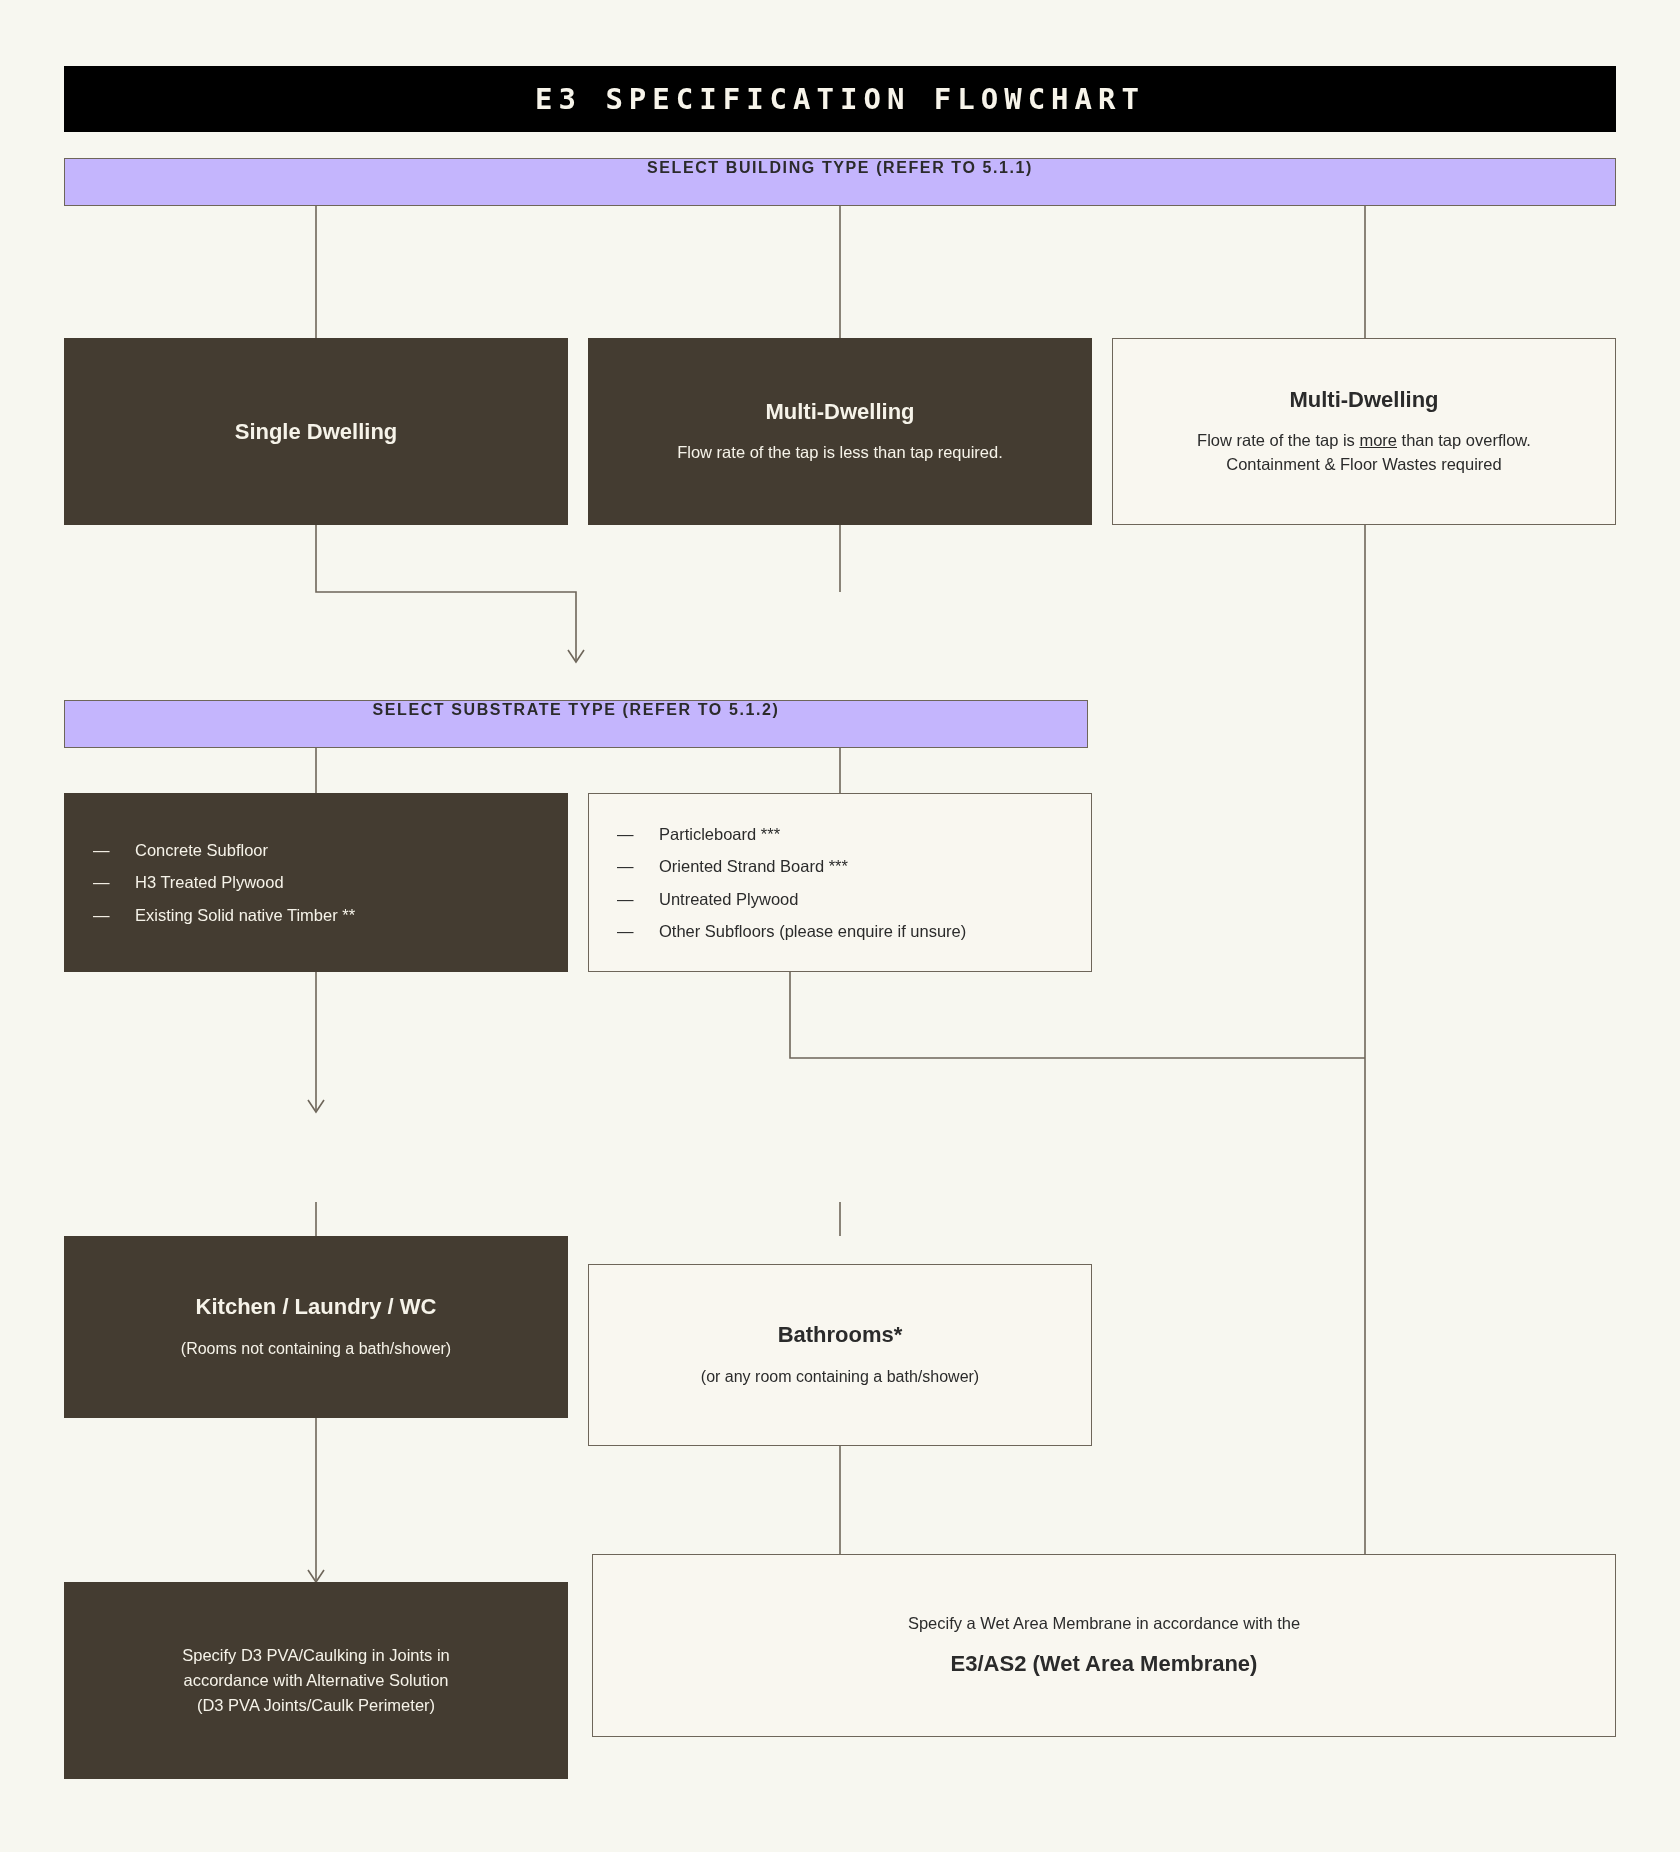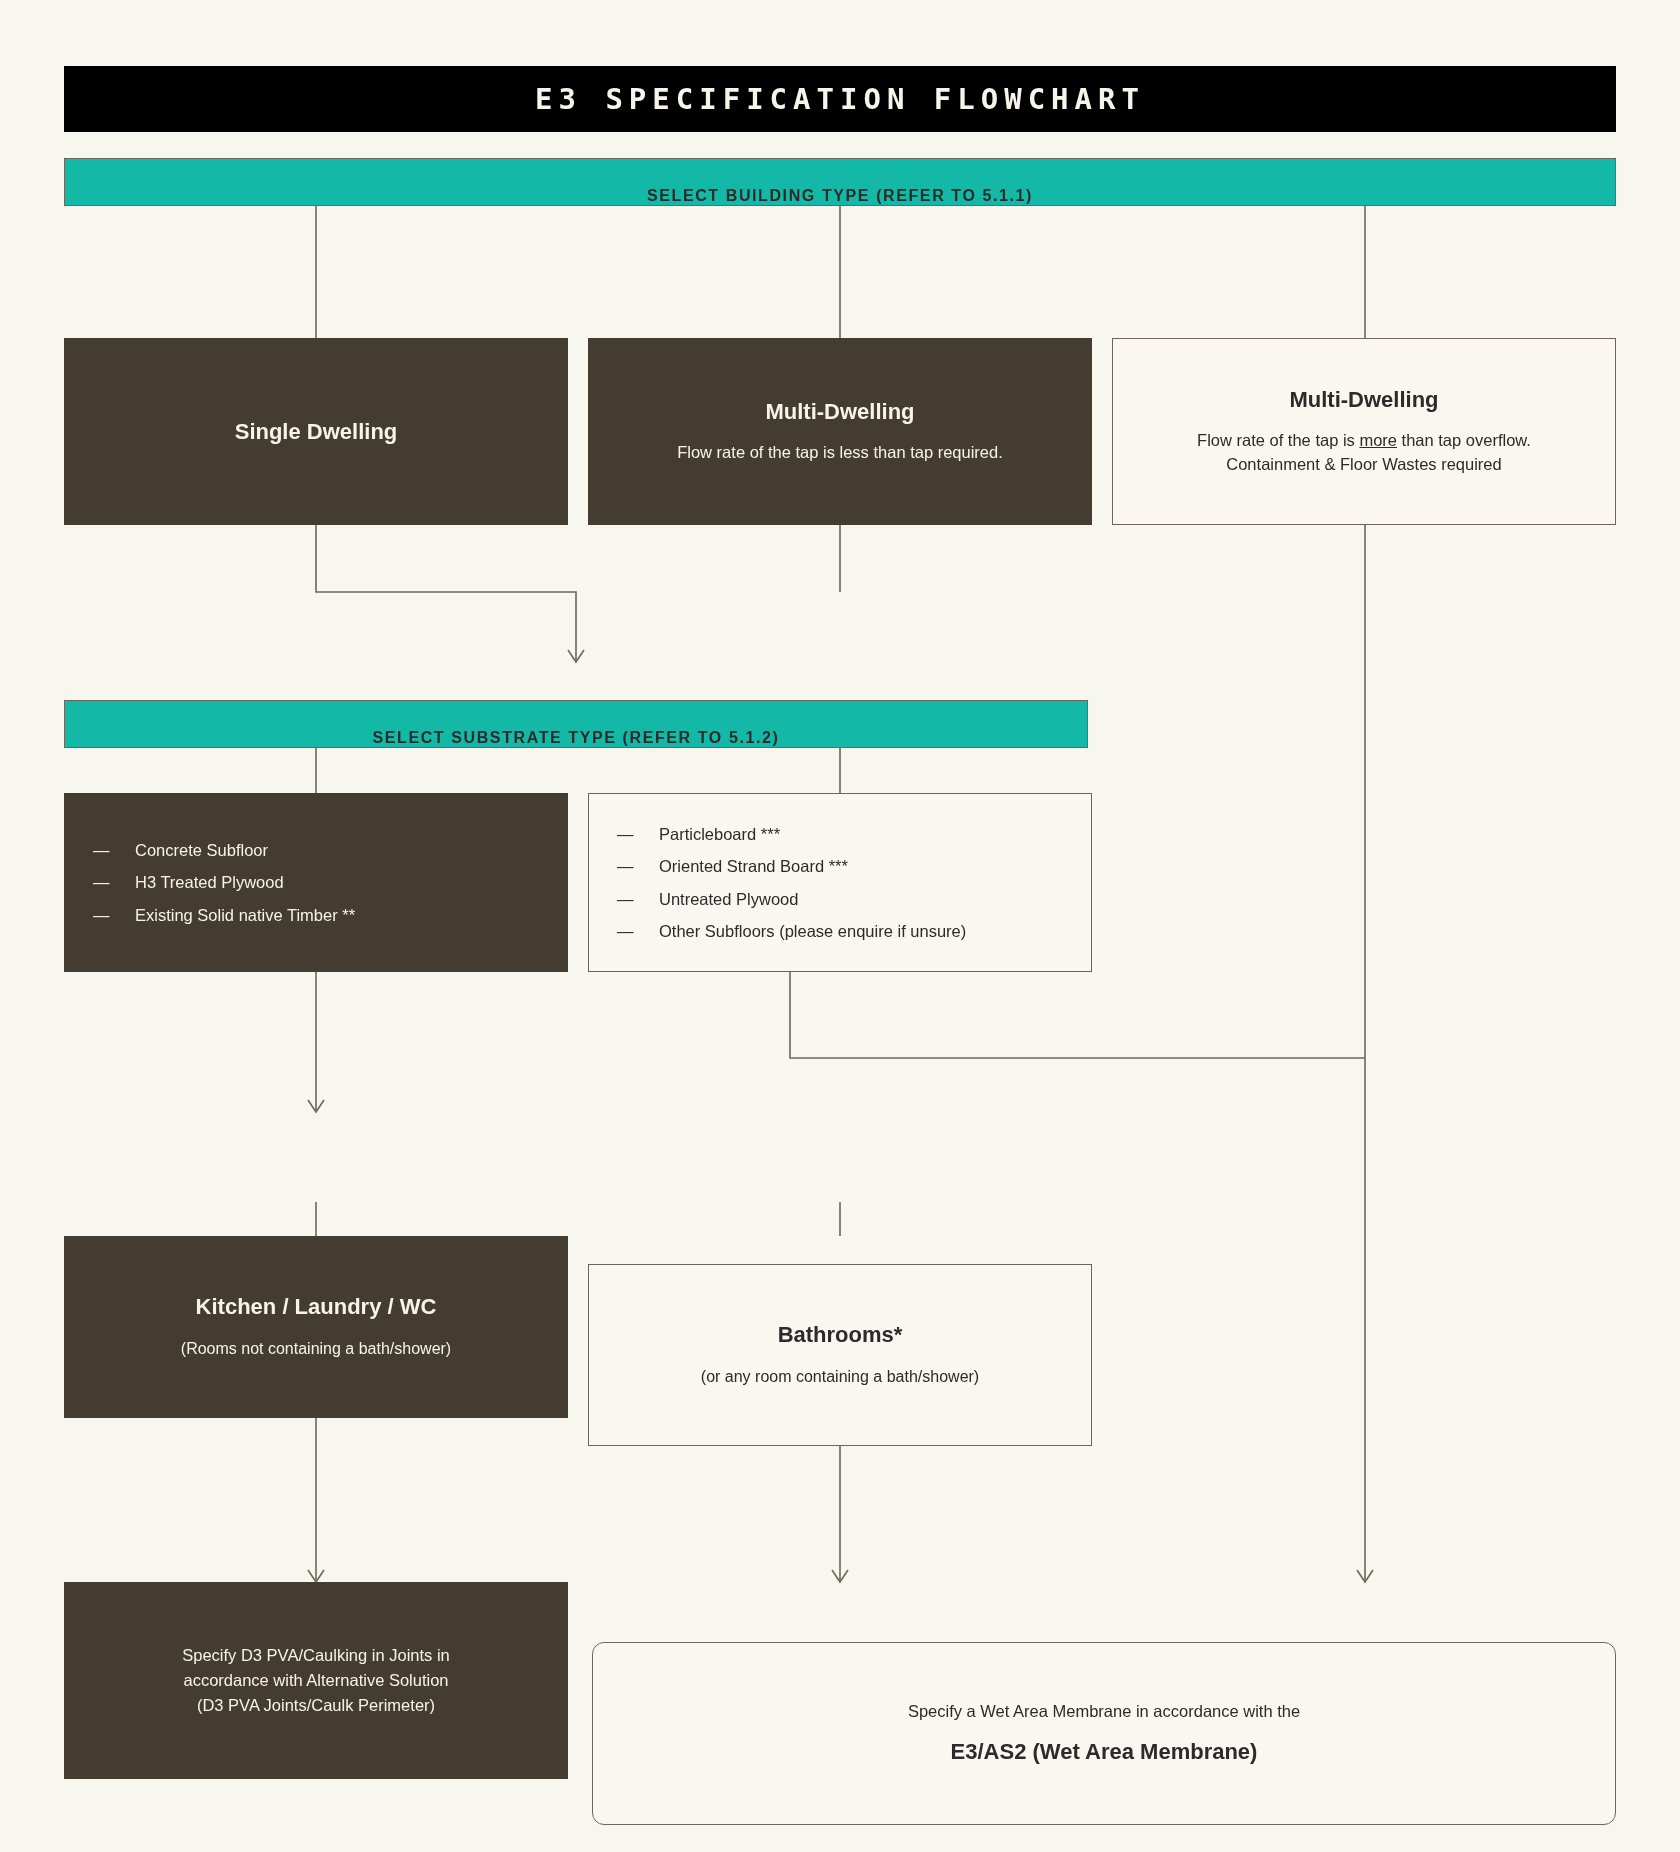--- a/index.html
+++ b/index.html
@@ -35,22 +35,22 @@
     background:#000000;color:#F7F4EA;
     display:flex;align-items:center;justify-content:center;
   }
   #titlebar .ttl{
     font-family:"DejaVu Sans Mono","Liberation Mono",monospace;
     font-size:29px;font-weight:700;letter-spacing:6px;
   }
 
   
   .hdr{
-    display:flex;align-items:flex-end;justify-content:center;
-    background:#14b8a6;border:1px solid #6E665A;
+    display:flex;align-items:flex-start;justify-content:center;
+    background:#c4b5fd;border:1px solid #6E665A;
     font-size:16px;font-weight:700;letter-spacing:1.6px;color:#2B2B2B;
     box-sizing:border-box;position:absolute;
   }
 
   
   .bigttl{font-size:22px;font-weight:700;line-height:1.25;}
   .sub{font-size:16.5px;font-weight:400;line-height:1.45;}
   .sub2{font-size:16px;font-weight:400;line-height:1.5;}
   .outcome{font-size:16.5px;font-weight:400;line-height:1.5;}
   .outcome-big{font-size:22px;font-weight:700;line-height:1.4;margin-top:14px;}
@@ -189,18 +189,18 @@
     <div class="gap"></div>
     <div class="sub2">(or any room containing a bath/shower)</div>
   </div>
 
   <div class="box dark" style="left:64px;top:1582px;width:504px;height:197px;">
     <div class="outcome">Specify D3 PVA/Caulking in Joints in</div>
     <div class="outcome">accordance with Alternative Solution</div>
     <div class="outcome">(D3 PVA Joints/Caulk Perimeter)</div>
   </div>
 
-  <div class="box light" style="left:592px;top:1642px;width:1024px;height:183px;border-radius:12px;">
+  <div class="box light" style="left:592px;top:1554px;width:1024px;height:183px;">
     <div class="outcome">Specify a Wet Area Membrane in accordance with the</div>
     <div class="outcome-big">E3/AS2 (Wet Area Membrane)</div>
   </div>
 
 </div>
 
 </body></html>

